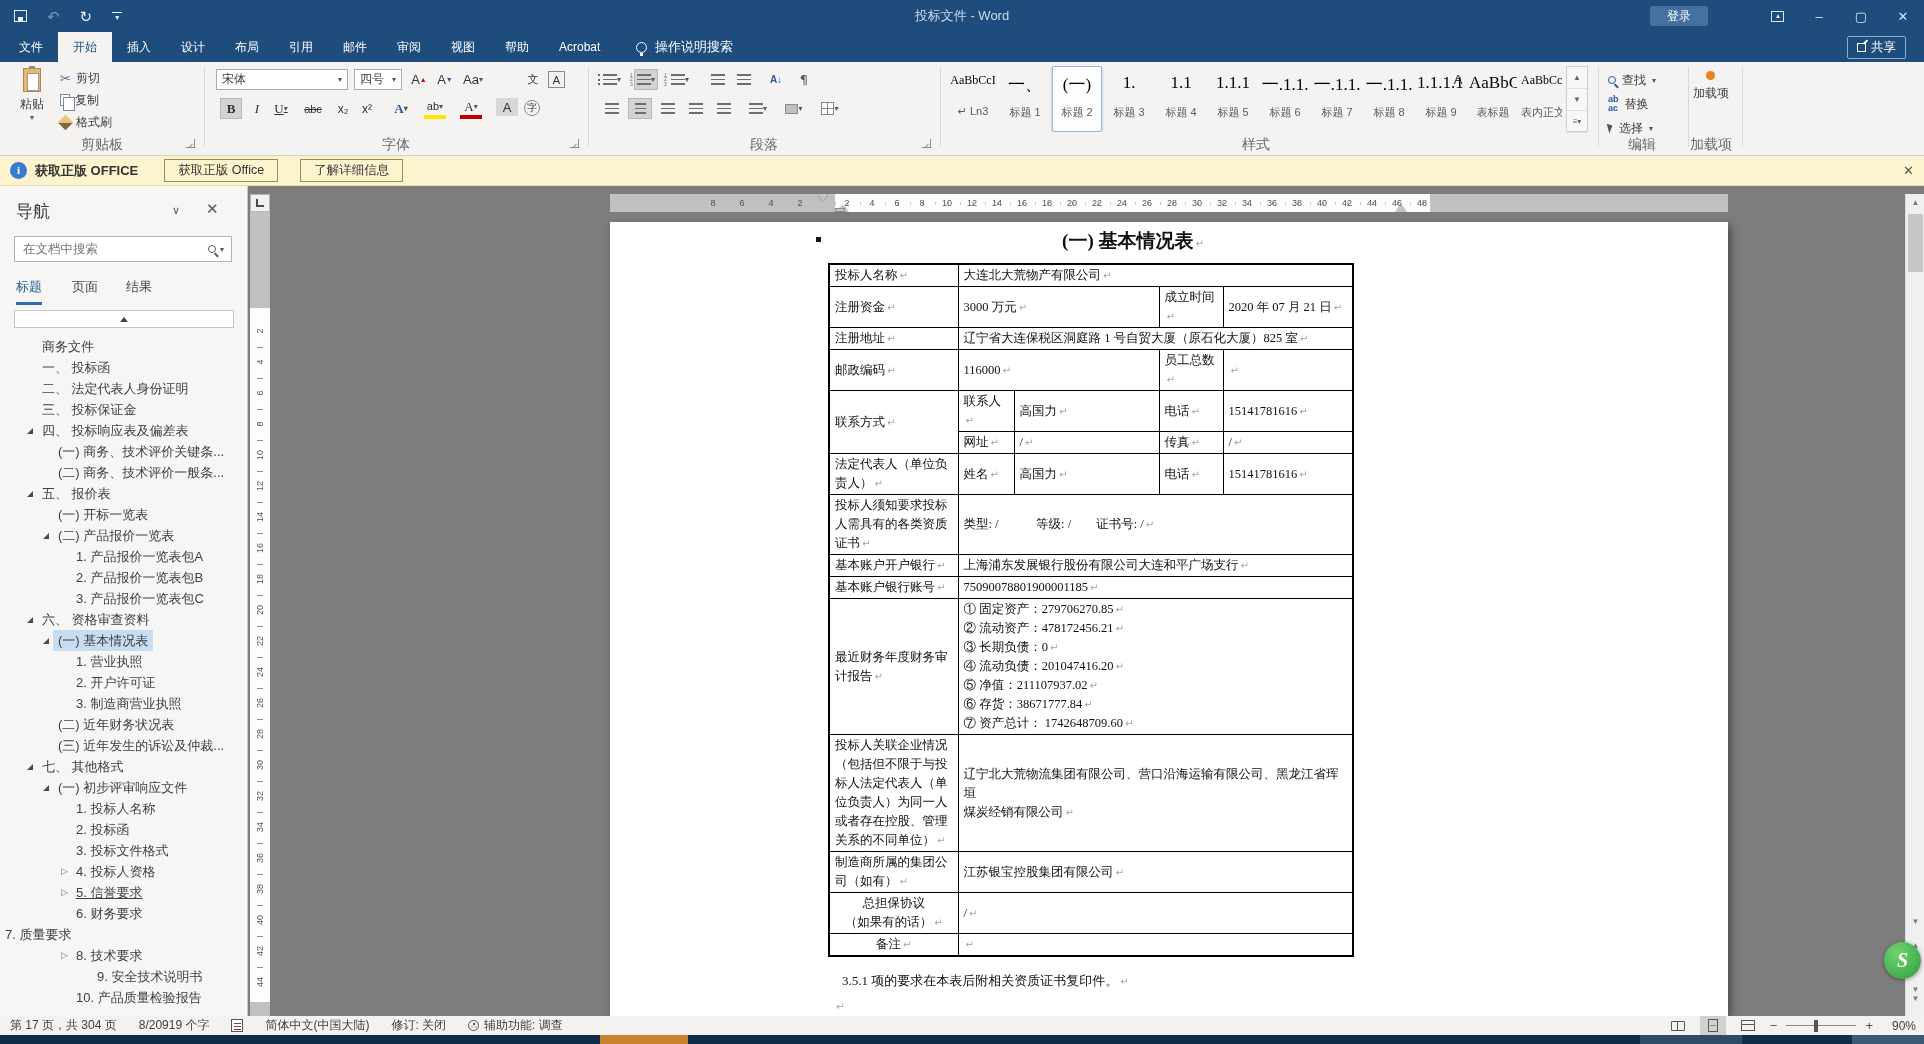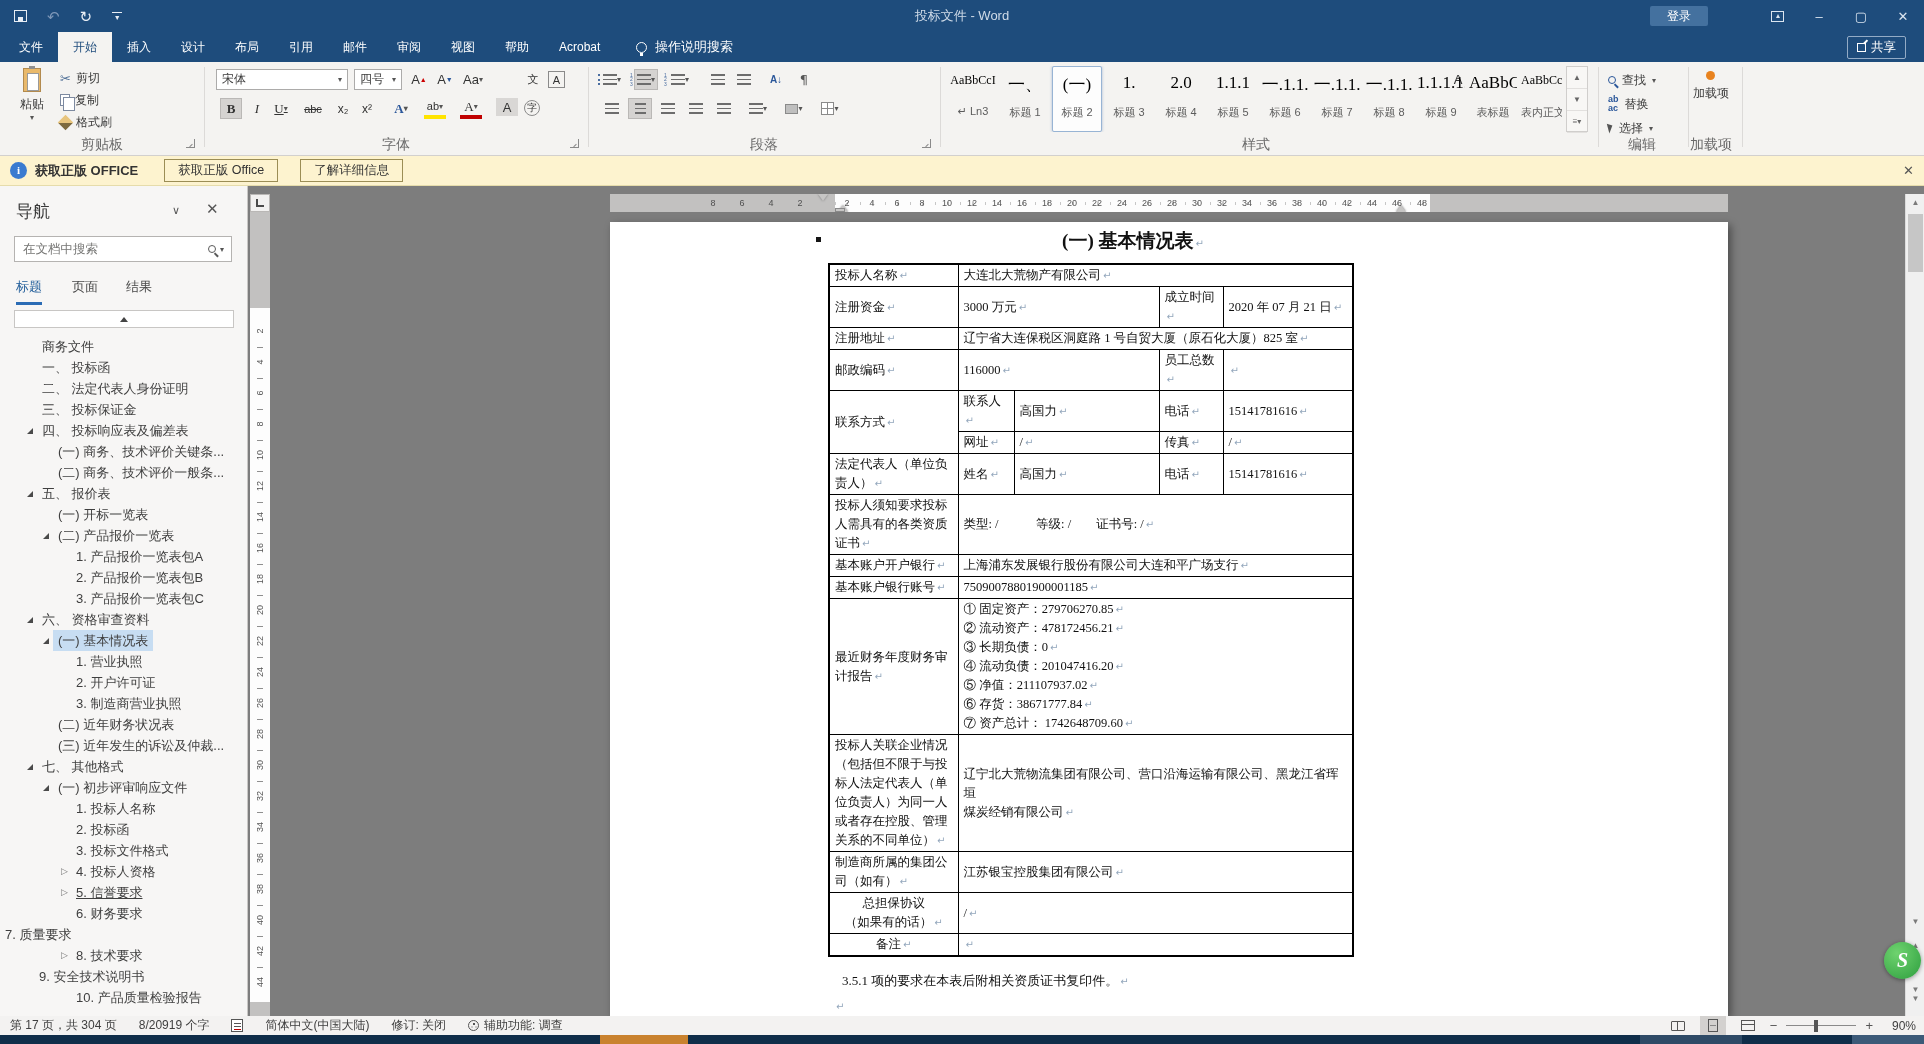--- a/index.html
+++ b/index.html
@@ -394,21 +394,21 @@
       </div>
       <div class="sitem sel">
         <div class="sprev big">(一)</div>
         <div class="sname">标题 2</div>
       </div>
       <div class="sitem">
         <div class="sprev big">1.</div>
         <div class="sname">标题 3</div>
       </div>
       <div class="sitem">
-        <div class="sprev big">2.0</div>
+        <div class="sprev big">1.1</div>
         <div class="sname">标题 4</div>
       </div>
       <div class="sitem">
         <div class="sprev big">1.1.1</div>
         <div class="sname">标题 5</div>
       </div>
       <div class="sitem">
         <div class="sprev big">一.1.1.</div>
         <div class="sname">标题 6</div>
       </div>
@@ -511,21 +511,21 @@
       <div class="nitem"><span class="narr exp" style="left: 27px;"></span><span class="ntext" style="margin-left: 37px;">七、 其他格式</span></div>
       <div class="nitem"><span class="narr exp" style="left: 43px;"></span><span class="ntext" style="margin-left: 53px;">(一) 初步评审响应文件</span></div>
       <div class="nitem"><span class="ntext" style="margin-left: 71px;">1. 投标人名称</span></div>
       <div class="nitem"><span class="ntext" style="margin-left: 71px;">2. 投标函</span></div>
       <div class="nitem"><span class="ntext" style="margin-left: 71px;">3. 投标文件格式</span></div>
       <div class="nitem"><span class="narr col" style="left: 61px;">▷</span><span class="ntext" style="margin-left: 71px;">4. 投标人资格</span></div>
       <div class="nitem"><span class="narr col" style="left: 61px;">▷</span><span class="ntext" style="margin-left: 71px; text-decoration: underline;">5. 信誉要求</span></div>
       <div class="nitem"><span class="ntext" style="margin-left: 71px;">6. 财务要求</span></div>
       <div class="nitem"><span class="ntext" style="">7. 质量要求</span></div>
       <div class="nitem"><span class="narr col" style="left: 61px;">▷</span><span class="ntext" style="margin-left: 71px;">8. 技术要求</span></div>
-      <div class="nitem"><span class="ntext" style="margin-left: 34px;">9. 安全技术说明书</span></div>
+      <div class="nitem"><span class="ntext" style="margin-left: 92px;">9. 安全技术说明书</span></div>
       <div class="nitem"><span class="ntext" style="margin-left: 71px;">10. 产品质量检验报告</span></div>
     </div>
 </div>
 
 <div id="corner">
     <span class="i-tabsel"></span>
   </div>
 <div id="hruler">
   <div class="white"></div>
   <span class="ind-fl"></span>

